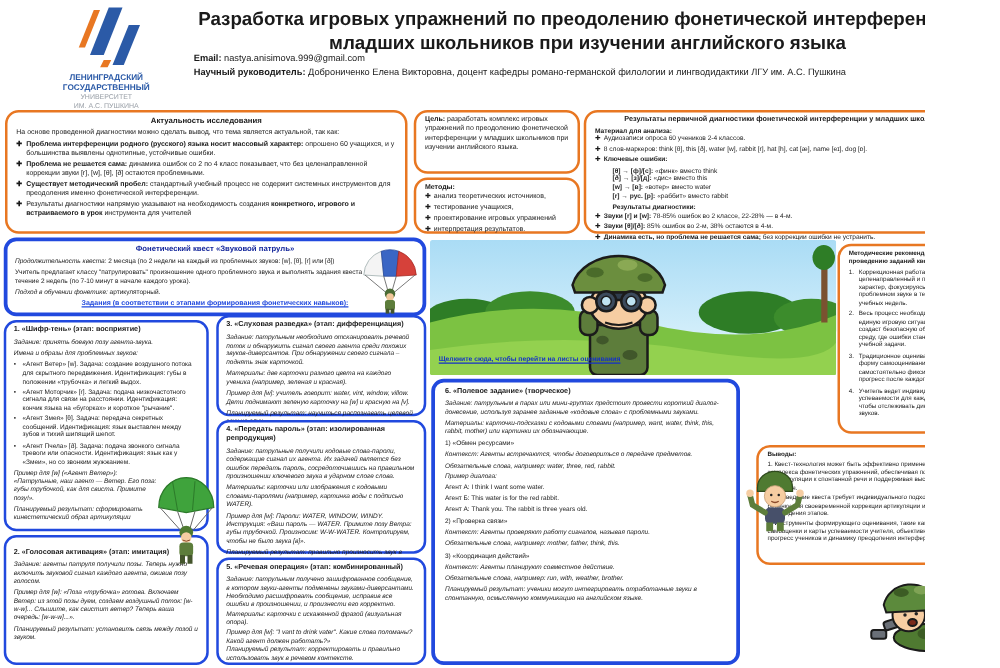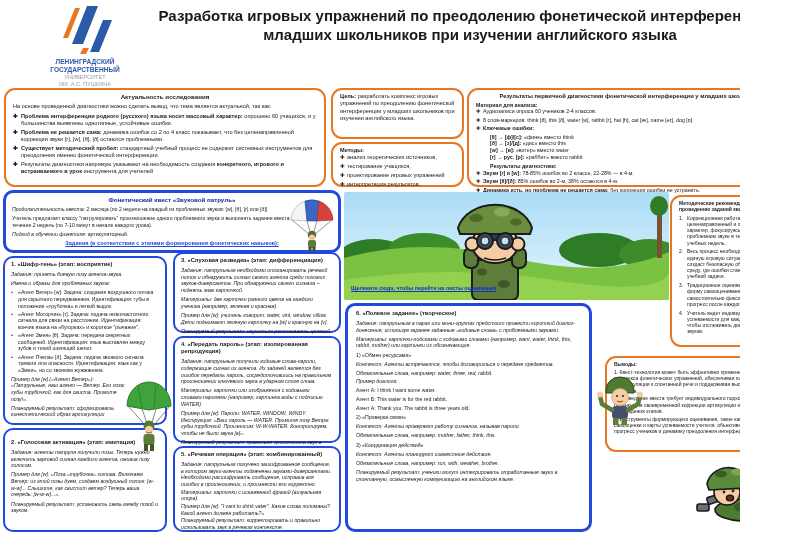--- a/index.html
+++ b/index.html
@@ -50,20 +50,22 @@
     </svg>
     <div class="logo-text-blue">ЛЕНИНГРАДСКИЙ</div>
     <div class="logo-text-blue">ГОСУДАРСТВЕННЫЙ</div>
     <div class="logo-text-gray">УНИВЕРСИТЕТ</div>
     <div class="logo-text-gray">ИМ. А.С. ПУШКИНА</div>
   </div>
 
   <div class="page-title">Разработка игровых упражнений по преодолению фонетической интерференции у младших школьников при изучении английского языка</div>
 
   <div class="author-block">
+    <div><span class="bold">Email:</span><span> nastya.anisimova.999@gmail.com</span></div>
+    <div><span class="bold">Научный руководитель:</span><span> Доброниченко Елена Викторовна, доцент кафедры романо-германской филологии и лингводидактики ЛГУ им. А.С. Пушкина</span></div>
   </div>
 
   <div class="obox" style="left:4px; top:88px; width:322px; height:99px;">
     <div class="btitle">Актуальность исследования</div>
     <div class="p">На основе проведенной диагностики можно сделать вывод, что тема является актуальной, так как:</div>
     <div class="bl">
         <span class="m">✚</span>
         <div><span class="bold">Проблема интерференции родного (русского) языка носит массовый характер:</span><span> опрошено 60 учащихся, и у большинства выявлены однотипные, устойчивые ошибки.</span></div>
       </div>
     <div class="bl">

